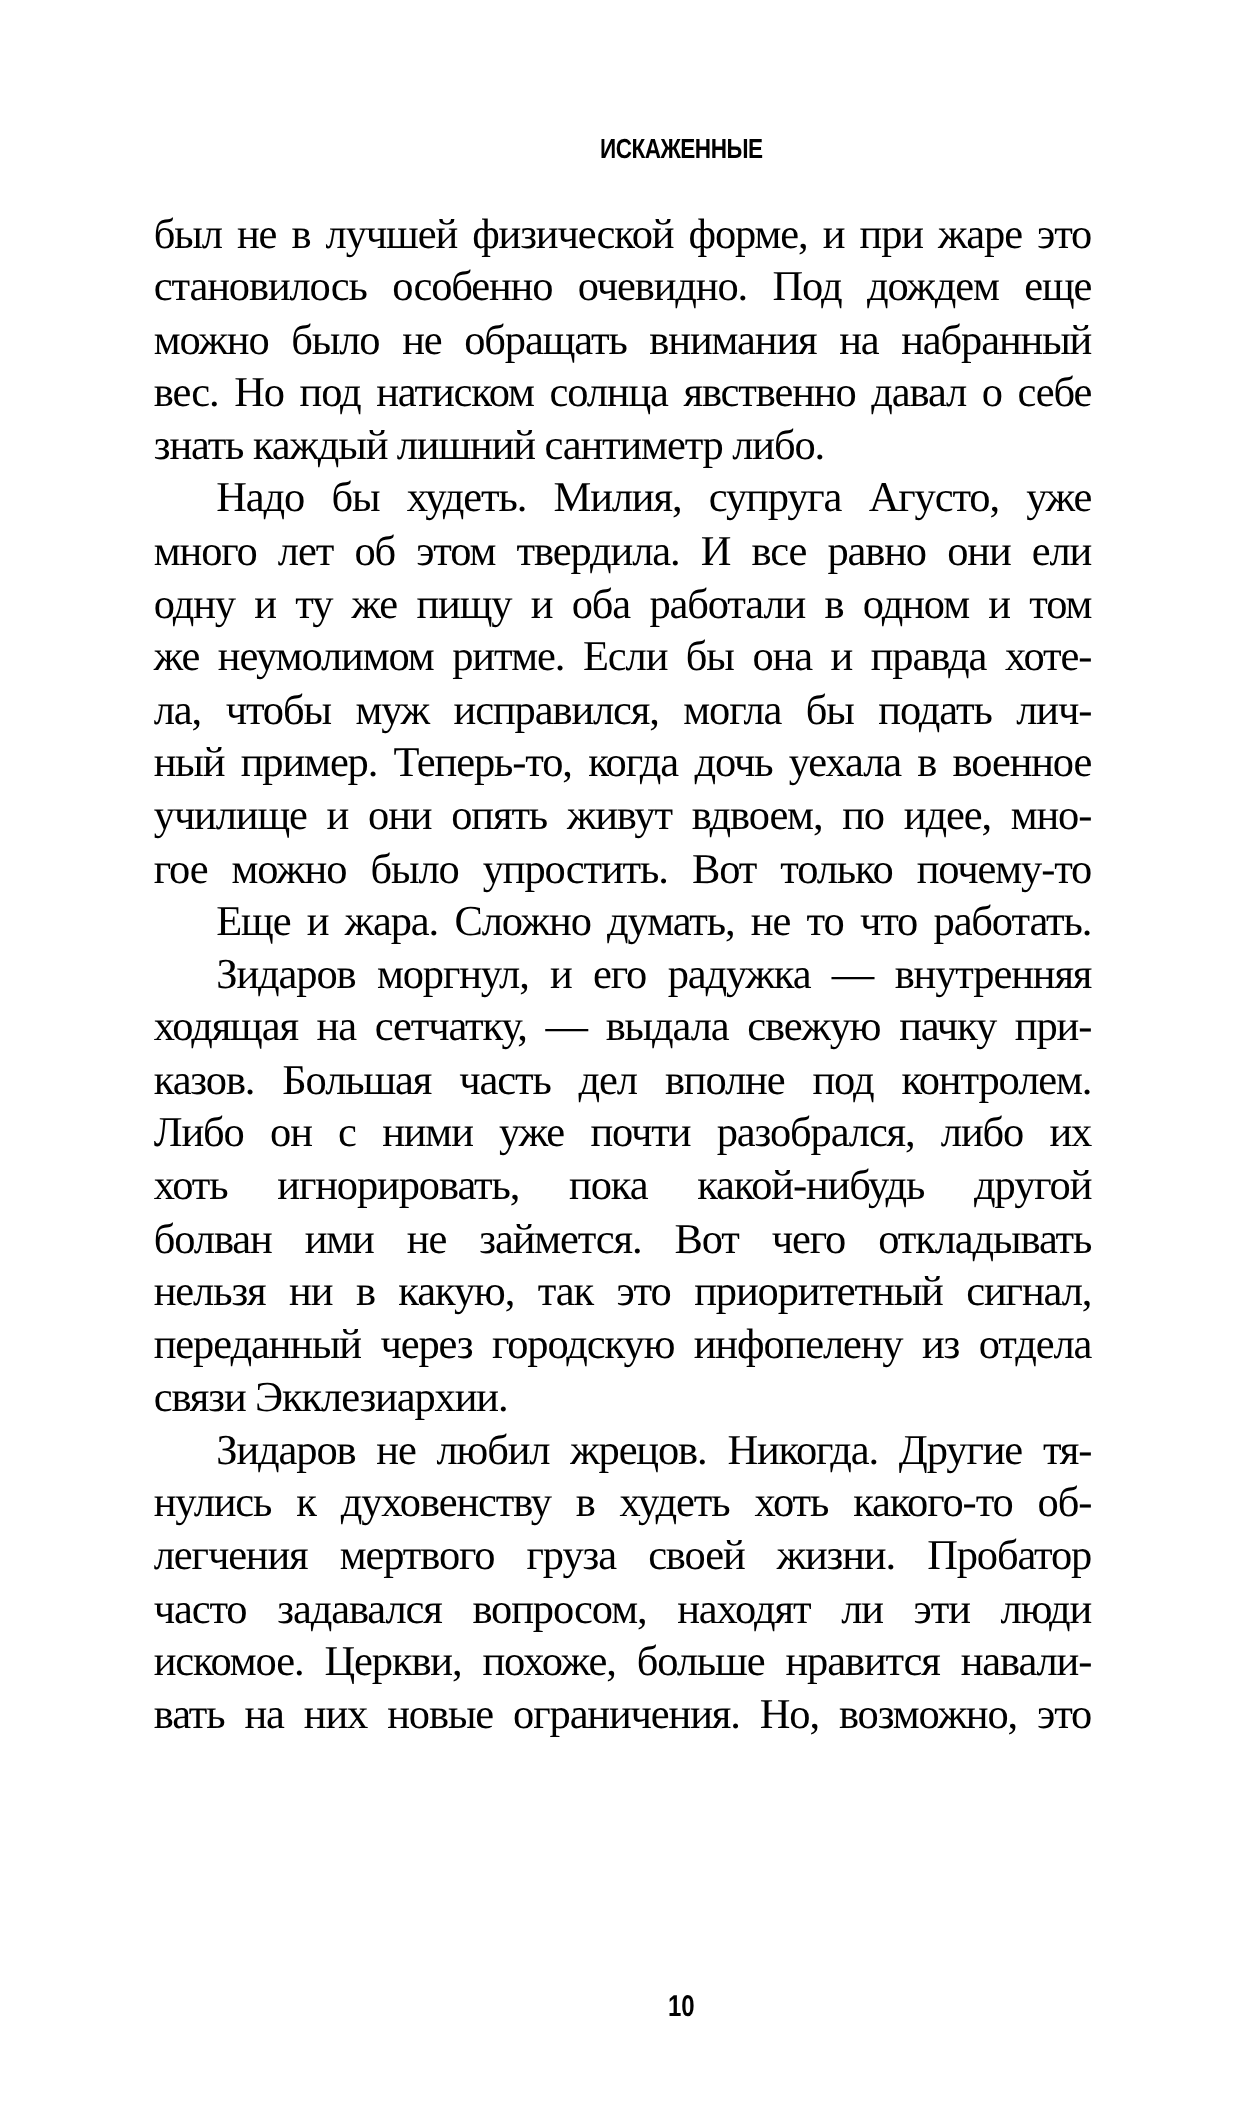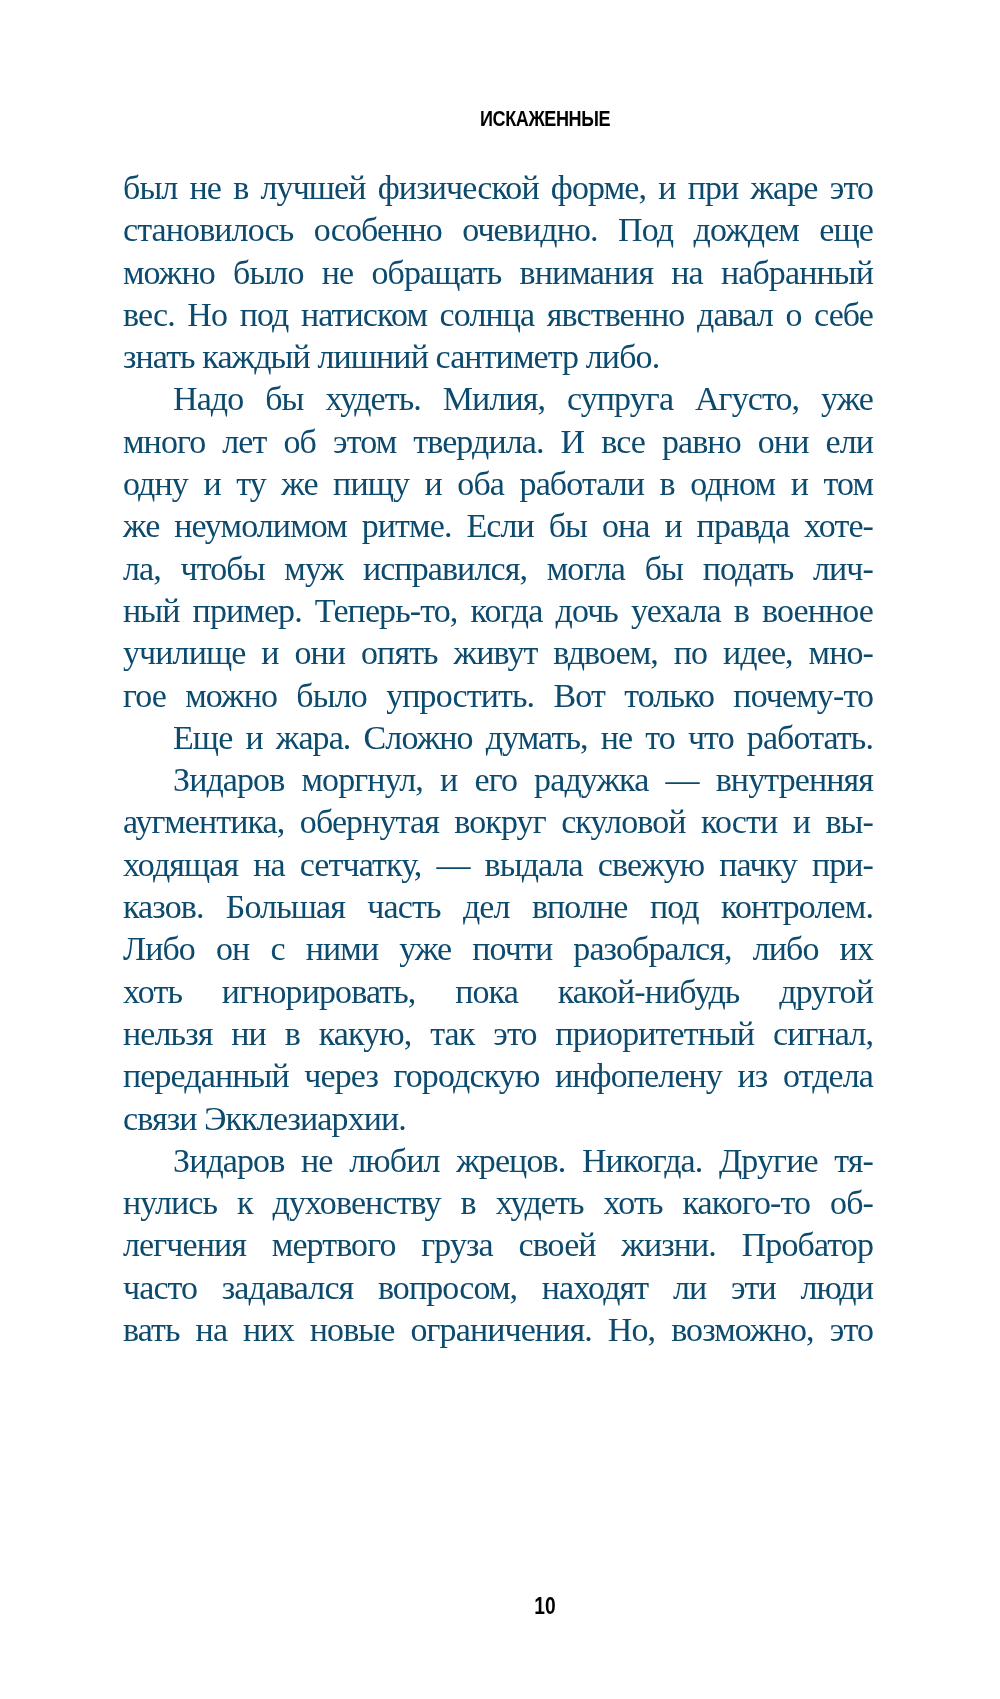--- a/index.html
+++ b/index.html
@@ -38,21 +38,21 @@
       box-sizing: border-box;
       color: #000;
     }
     .body-text {
       position: absolute;
       left: 123px;
       top: 151px;
       width: 750px;
       font-family: "Liberation Serif", serif;
       font-size: 34px;
-      color: #0c4a6e;
+      color: #000000;
     }
     .line {
       display: block;
       height: 42.3px;
       line-height: 42.3px;
       white-space: nowrap;
       text-align: justify;
       text-align-last: justify;
       letter-spacing: -0.9px;
     }
@@ -105,34 +105,35 @@
       <span class="line">училище и они опять живут вдвоем, по идее, мно-</span>
       <span class="line">гое можно было упростить. Вот только почему-то</span>
     </div>
 
     <div>
       <span class="line indent">Еще и жара. Сложно думать, не то что работать.</span>
     </div>
 
     <div>
       <span class="line indent">Зидаров моргнул, и его радужка — внутренняя</span>
-      <span class="line">аугментика, обернутая вокруг скуловой кости и вы-</span>
       <span class="line">ходящая на сетчатку, — выдала свежую пачку при-</span>
       <span class="line">казов. Большая часть дел вполне под контролем.</span>
       <span class="line">Либо он с ними уже почти разобрался, либо их</span>
       <span class="line">хоть игнорировать, пока какой-нибудь другой</span>
+      <span class="line">болван ими не займется. Вот чего откладывать</span>
       <span class="line">нельзя ни в какую, так это приоритетный сигнал,</span>
       <span class="line">переданный через городскую инфопелену из отдела</span>
       <span class="line last">связи Экклезиархии.</span>
     </div>
 
     <div>
       <span class="line indent">Зидаров не любил жрецов. Никогда. Другие тя-</span>
       <span class="line">нулись к духовенству в худеть хоть какого-то об-</span>
       <span class="line">легчения мертвого груза своей жизни. Пробатор</span>
       <span class="line">часто задавался вопросом, находят ли эти люди</span>
+      <span class="line">искомое. Церкви, похоже, больше нравится навали-</span>
       <span class="line">вать на них новые ограничения. Но, возможно, это</span>
     </div>
   </div>
 
   <div class="folio">10</div>
 
 </div>
 
 </body></html>

